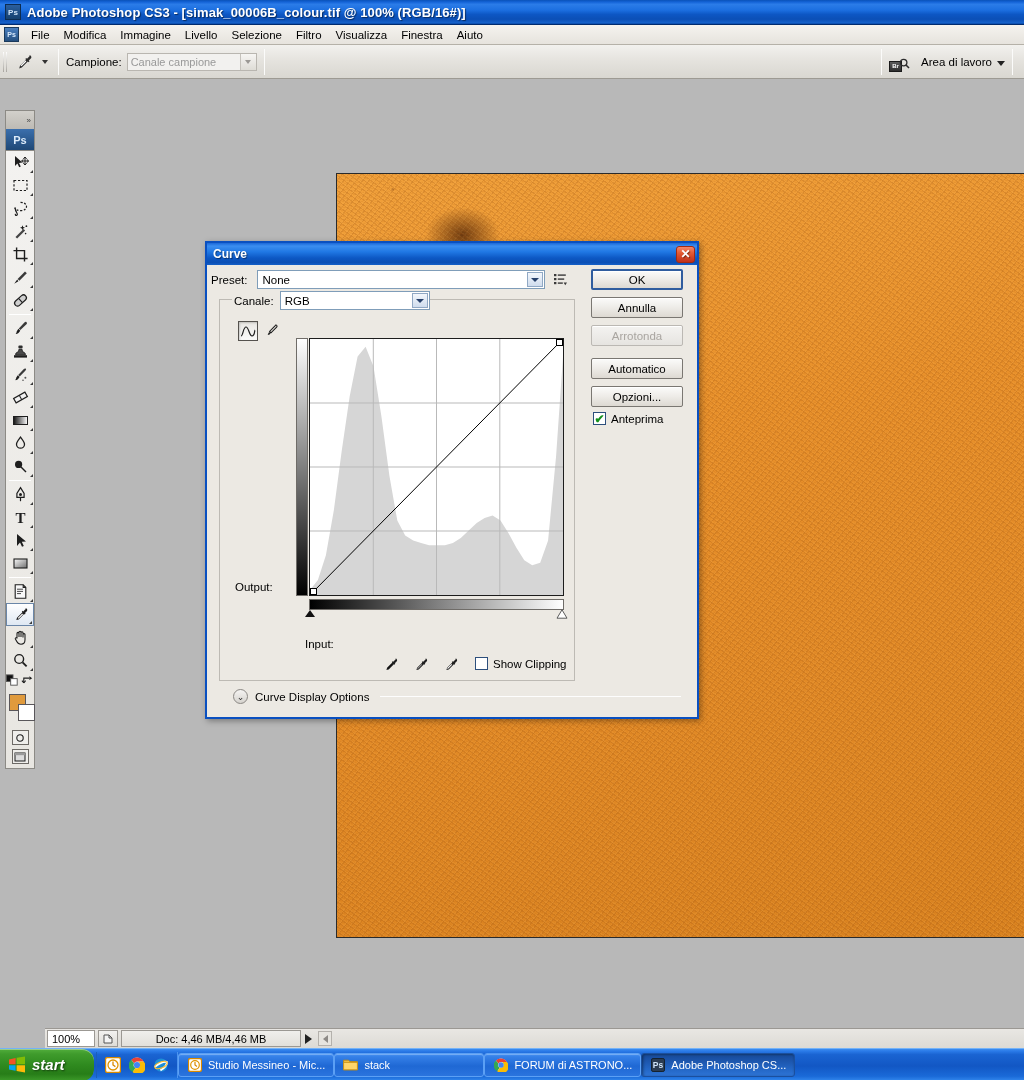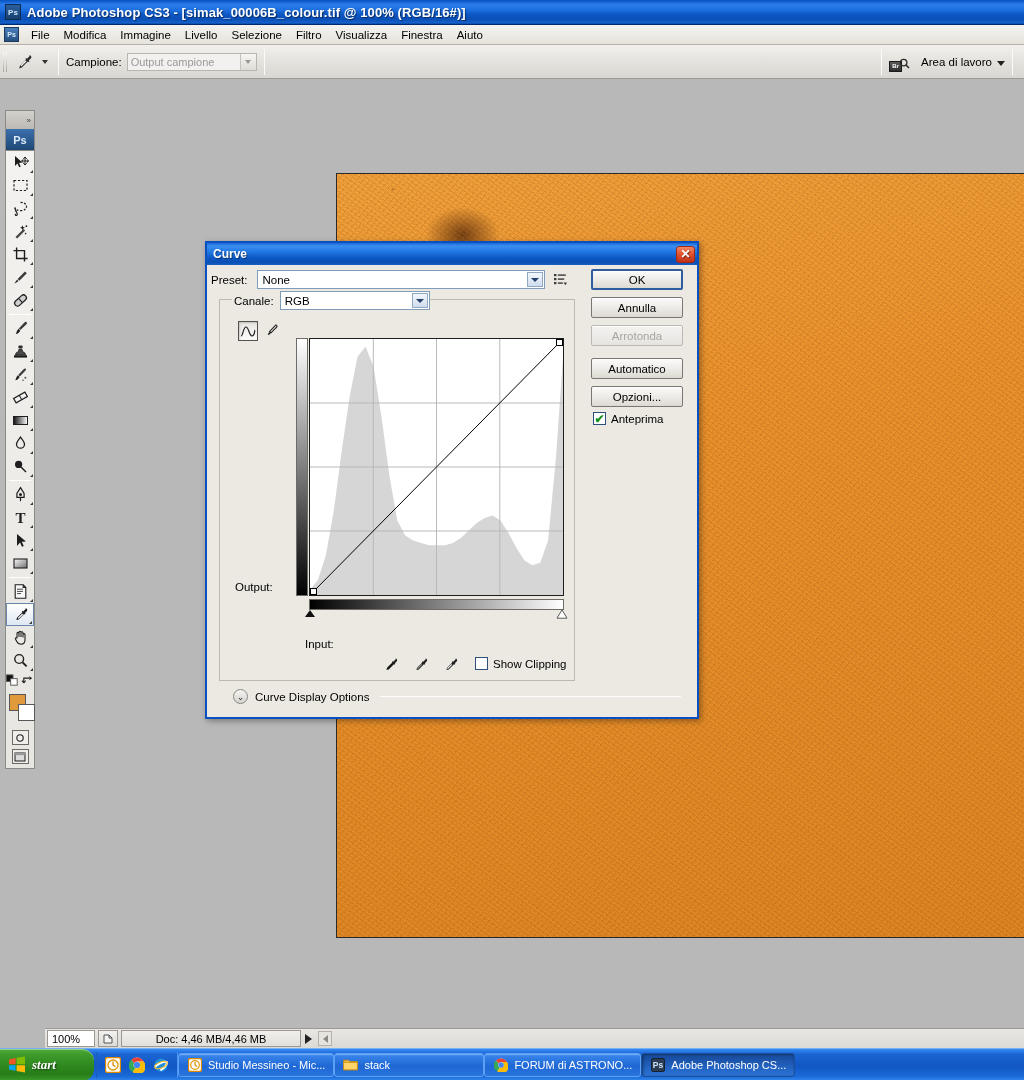--- a/index.html
+++ b/index.html
@@ -206,23 +206,23 @@
     border-top:1px solid #74b2f7;
   }
   #startbtn {
     height:32px; min-width:94px; padding:0 16px 0 8px;
     background: linear-gradient(180deg,#52ae3c 0%, #3f9b2c 16%, #2f8a1f 50%, #277d18 78%, #3d9b2a 100%);
     border-top-right-radius:12px; border-bottom-right-radius:12px;
     display:flex;align-items:center; box-shadow: inset 0 1px 0 rgba(255,255,255,.4);
   }
   #startbtn .flag { width:18px;height:17px; margin-right:6px; position:relative; }
   #startbtn .ftext {
-    color:#fff; font-size:13px; font-style:italic; font-weight:bold;
+    color:#fff; font-size:15px; font-style:italic; font-weight:bold;
     text-shadow:1px 1px 2px rgba(0,0,0,.55);
-    font-family:Liberation Serif, serif;
+    font-family:Liberation Sans, sans-serif;
   }
   #quicklaunch { display:flex; align-items:center; padding:0 4px; margin-left:2px;
                  border-left:1px solid #1b5fb8; border-right:1px solid #4a93ee; height:26px;}
   .ql { width:18px;height:18px; margin:0 3px; display:flex;align-items:center;justify-content:center; }
   .tbtn {
     height:24px; padding:0 8px; min-width:150px;
     background:linear-gradient(180deg,#4a94f2 0%, #3580e8 12%, #1f68d4 55%, #2a74de 100%);
     border:1px solid #5ba0f5; border-radius:3px;
     display:flex;align-items:center; color:#fff; font-size:11px;
     box-shadow: inset 0 1px 0 rgba(255,255,255,.25);
@@ -349,21 +349,21 @@
   <div class="tool-preview">
     <svg width="20" height="20" viewBox="0 0 20 20">
       <path d="M15.5 3.2a2 2 0 0 1 1.3 3.4l-2 2 .7.7-1 1-.7-.7-6 6-2.6.8.8-2.6 6-6-.7-.7 1-1 .7.7 2-2a2 2 0 0 1 .5-.6z" fill="#2e2e2e"></path>
       <path d="M6.6 13.4l4.8-4.8.9.9-4.8 4.8z" fill="#fff"></path>
     </svg>
   </div>
   <div class="opt-caret"></div>
   <div class="vsep"></div>
   <div class="opt-label">Campione:</div>
   <div class="opt-combo">
-    <span>Output campione</span>
+    <span>Canale campione</span>
     <span class="arrow"></span>
   </div>
   <div class="vsep"></div>
 
   <div id="ws-area">
     <div class="vsep"></div>
     <div class="br-icon">
       <div class="brbox">Br</div>
       <svg width="11" height="11" viewBox="0 0 11 11" style="margin-left:-3px;margin-bottom:3px">
         <circle cx="4.6" cy="4.6" r="3.3" fill="none" stroke="#2c2c2c" stroke-width="1.3"></circle>

